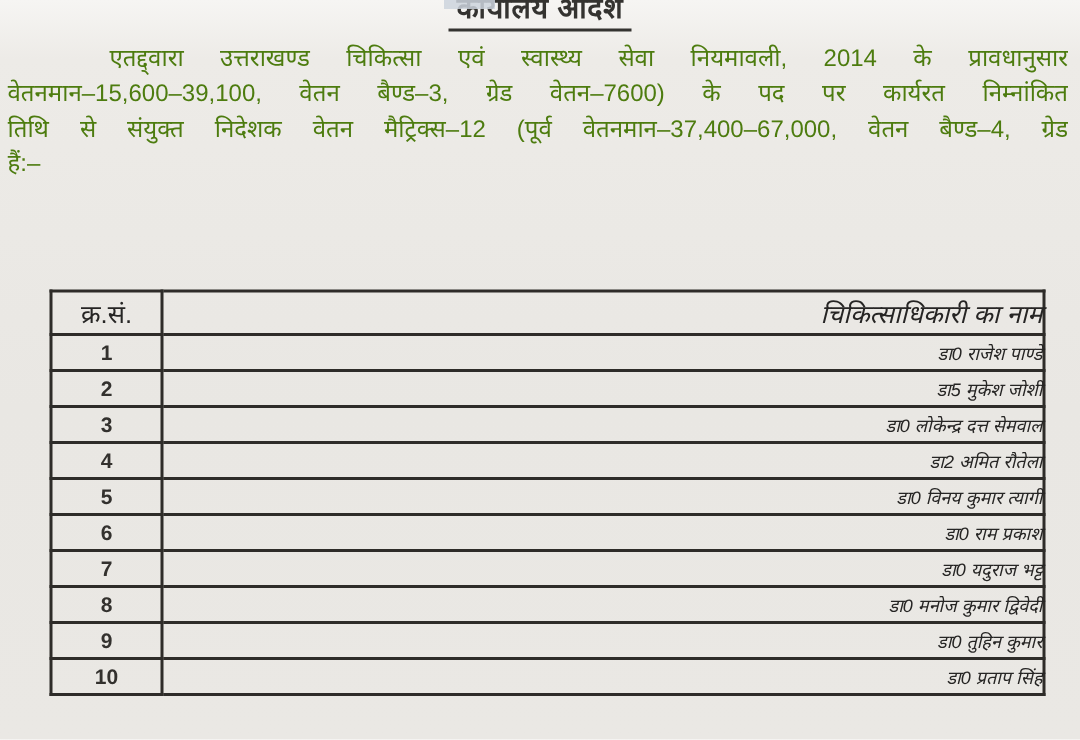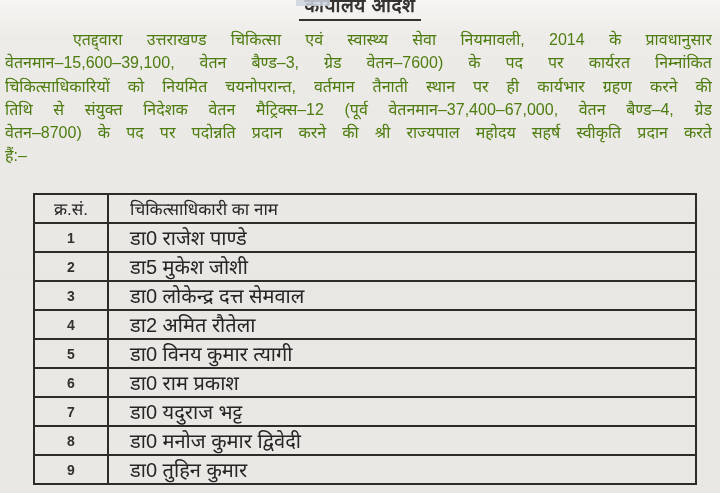--- a/index.html
+++ b/index.html
@@ -56,40 +56,38 @@
     border-collapse: collapse;
     background: transparent;
   }
   .order-table th, .order-table td {
     border: 2px solid #2e2c29;
     padding: 0;
     font-weight: normal;
     color: #262524;
   }
   .order-table th { height: 27px; font-size: 17px; }
-  .order-table td { height: 22px; font-size: 20px; }
+  .order-table td { height: 22px; font-size: 12px; }
   .col-sn { width: 72px; text-align: center; }
   td.col-sn { font-size: 14px; font-weight: bold; color: #33312e; }
-  .col-name { text-align: left; padding-left: 21px !important; }
+  .col-name { text-align: right; padding-left: 21px !important; font-style: italic; }
 </style>
 </head>
 <body>
 
 <div class="artifact"></div>
 
 <div class="title-wrap">
   <span class="doc-title">कार्यालय आदेश</span>
 </div>
 
 <div class="para">
   <div class="pline first">एतद्द्वारा उत्तराखण्ड चिकित्सा एवं स्वास्थ्य सेवा नियमावली, 2014 के प्रावधानुसार</div>
   <div class="pline">वेतनमान–15,600–39,100, वेतन बैण्ड–3, ग्रेड वेतन–7600) के पद पर कार्यरत निम्नांकित</div>
-  <div class="pline">चिकित्साधिकारियों को नियमित चयनोपरान्त, वर्तमान तैनाती स्थान पर ही कार्यभार ग्रहण करने की</div>
   <div class="pline"><span>तिथि से</span> <span class="und">संयुक्त निदेशक</span> <span>वेतन मैट्रिक्स–12 (पूर्व वेतनमान–37,400–67,000, वेतन बैण्ड–4, ग्रेड</span></div>
-  <div class="pline">वेतन–8700) के पद पर पदोन्नति प्रदान करने की श्री राज्यपाल महोदय सहर्ष स्वीकृति प्रदान करते</div>
   <div class="pline last">हैं:–</div>
 </div>
 
 <table class="order-table">
   <thead>
     <tr>
       <th class="col-sn">क्र.सं.</th>
       <th class="col-name">चिकित्साधिकारी का नाम</th>
     </tr>
   </thead>
@@ -132,14 +130,18 @@
   <tr>
     <td class="col-sn">8</td>
     <td class="col-name">डा0 मनोज कुमार द्विवेदी</td>
   </tr>
 
   <tr>
     <td class="col-sn">9</td>
     <td class="col-name">डा0 तुहिन कुमार</td>
   </tr>
 
+  <tr>
+    <td class="col-sn">10</td>
+    <td class="col-name">डा0 प्रताप सिंह</td>
+  </tr>
 </tbody>
 </table>
 
 </body></html>

